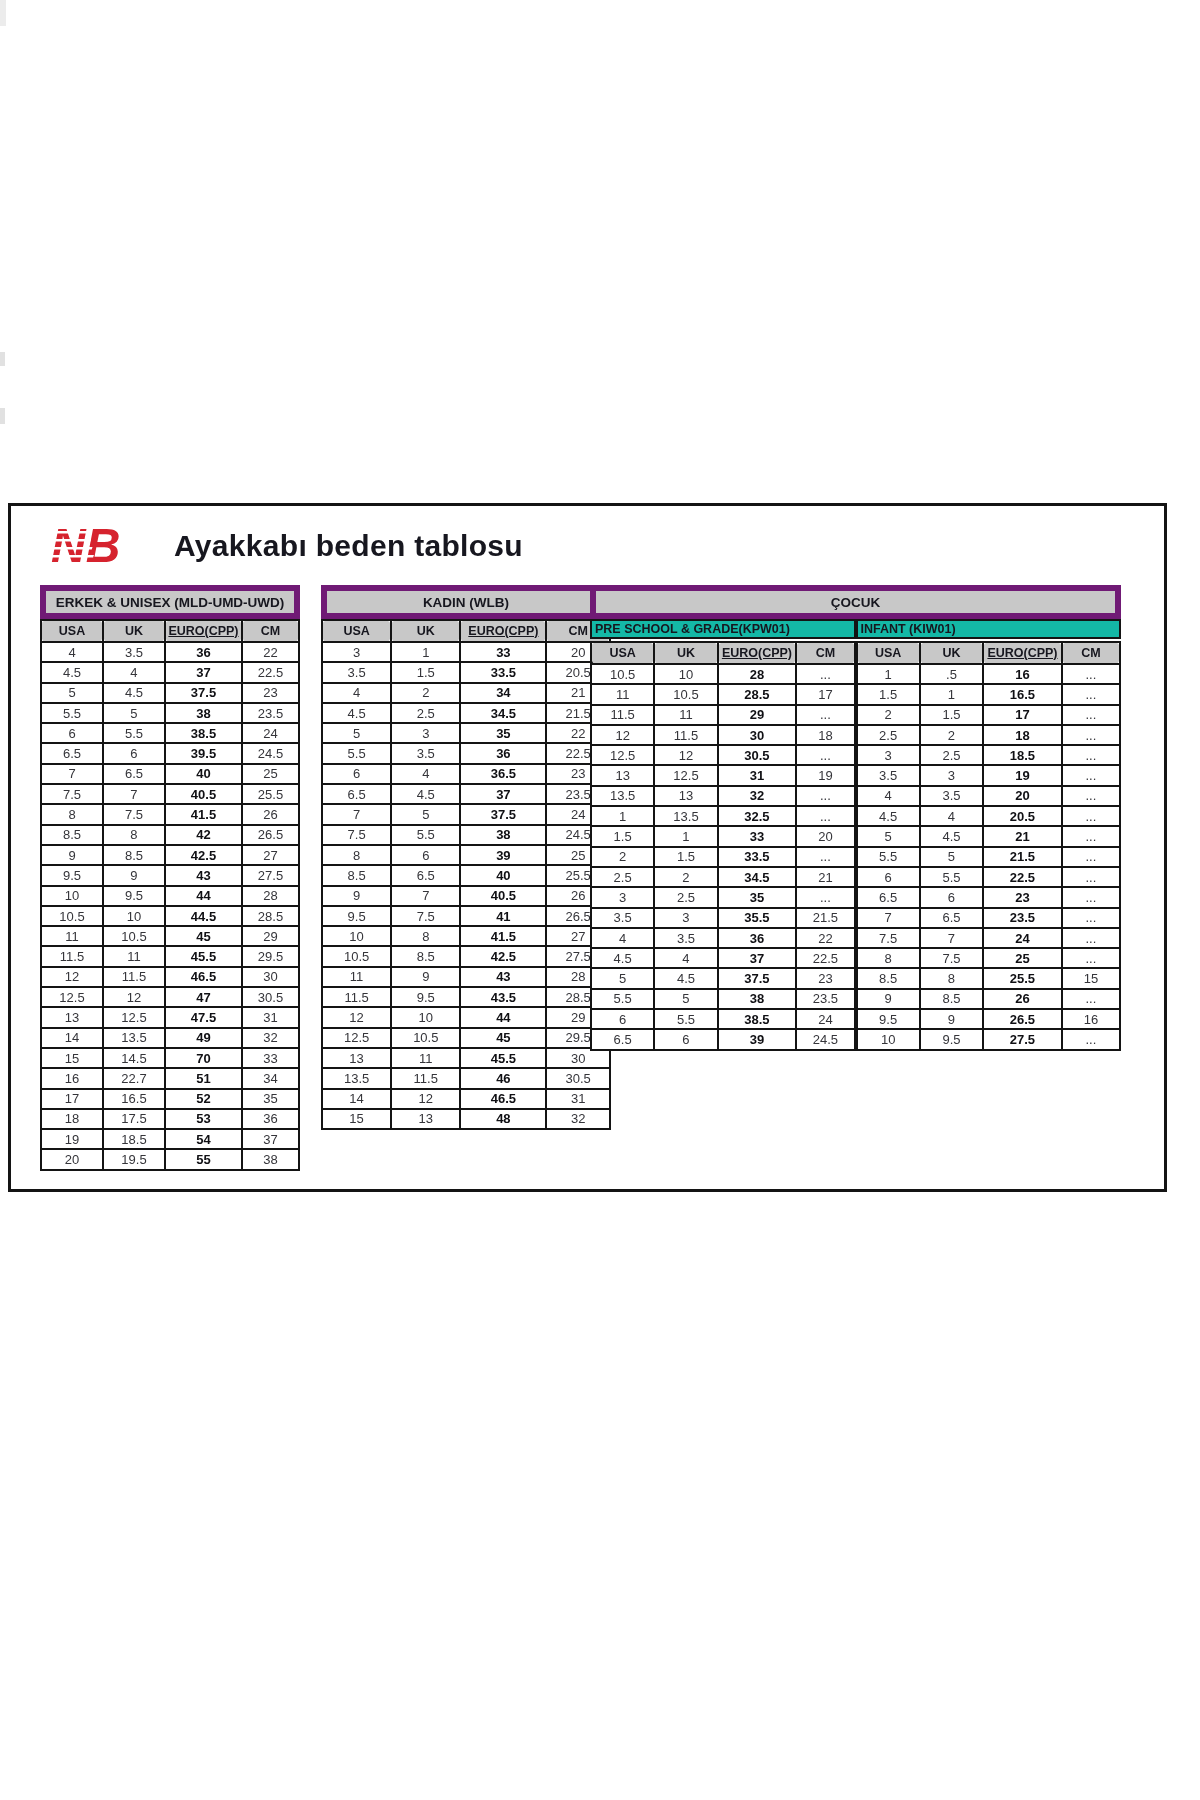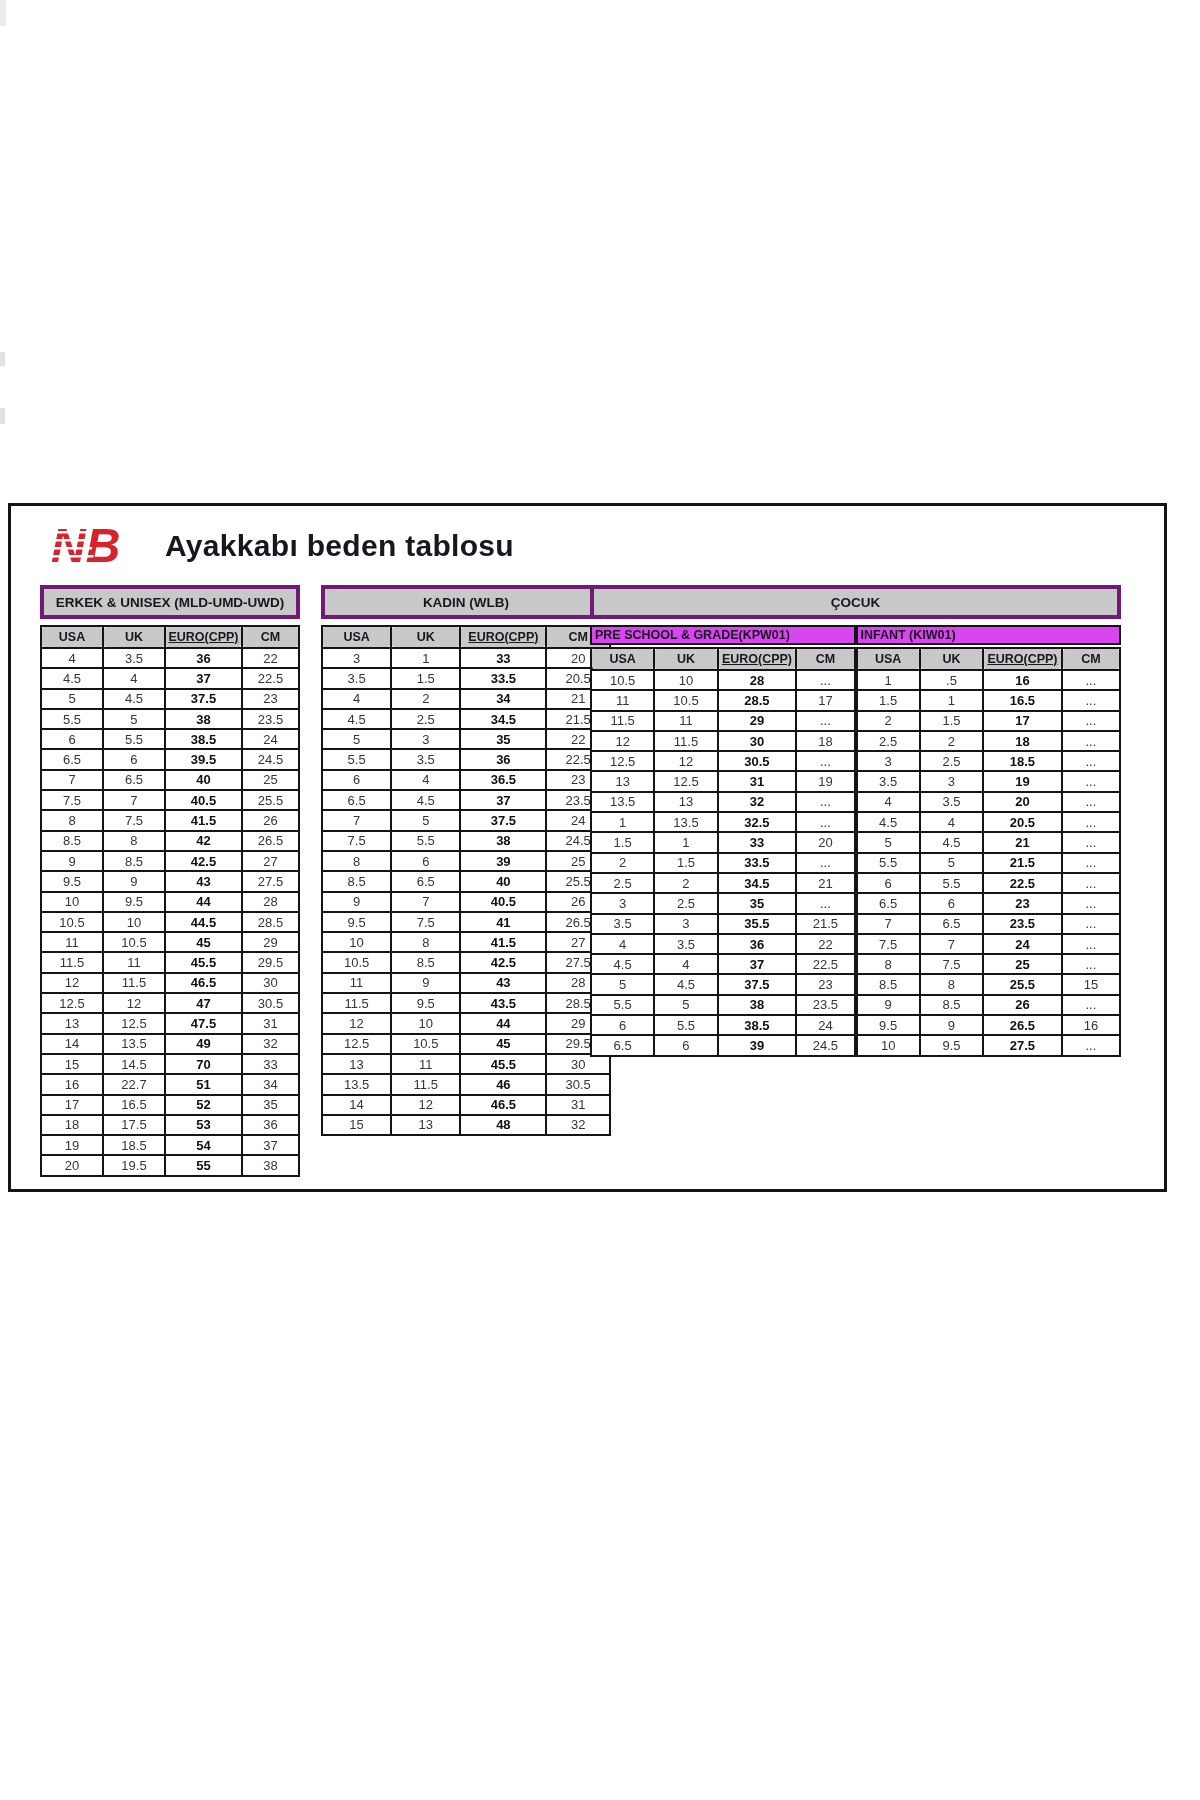--- a/index.html
+++ b/index.html
@@ -12,36 +12,36 @@
     border:3px solid #141414; background:#ffffff; box-sizing:content-box;
   }
   
   .edge-mark { position:absolute; background:#c9c9c9; opacity:.55; }
   .edge-mark.m1 { left:0; top:352px;  width:5px; height:14px; }
   .edge-mark.m2 { left:0; top:408px;  width:5px; height:16px; }
   .edge-mark.m3 { left:0; top:0;      width:6px; height:26px; opacity:.35; }
 
   .brand { position:absolute; left:40px; top:12px; height:56px; display:flex; align-items:center; }
   .logo  { width:84px; height:50px; }
-  .title { margin-left:30px; font-size:30px; font-weight:bold; color:#17171f; letter-spacing:.3px; }
+  .title { margin-left:39px; font-size:30px; font-weight:bold; color:#17171f; letter-spacing:.3px; }
 
   .tblsec { position:absolute; top:79px; }
   #erkek  { left:29px;  width:260px; }
   #kadin  { left:310px; width:290px; }
   #cocuk  { left:579px; width:531px; }
 
   .bar {
-    box-sizing:border-box; height:34px; border:4px solid #701a75; background:#c8c8c8;
+    box-sizing:border-box; height:34px; border:6px solid #701a75; background:#c8c8c8;
     display:flex; align-items:center; justify-content:center;
-    font-weight:bold; font-size:13.5px; color:#17171f; margin-bottom:6px;
+    font-weight:bold; font-size:13.5px; color:#17171f; 
   }
   .cocuk-cols { display:flex; }
   .half { width:50%; box-sizing:border-box; }
   .subbar {
-    box-sizing:border-box; height:20px; border:2px solid #141414; background:#d946ef;
+    box-sizing:border-box; height:20px; border:2px solid #141414; background:#14b8a6;
     display:flex; align-items:center; padding-left:3px;
     font-weight:bold; font-size:12.5px; color:#17171f; margin-bottom:2px;
   }
 
   table { width:100%; border-collapse:collapse; table-layout:fixed; }
   table, th, td { border:2px solid #141414; }
   th {
     background:#c8c8c8; font-size:12.5px; font-weight:bold; color:#17171f;
     height:20px; padding:0; text-align:center;border-radius:6px;
   }

